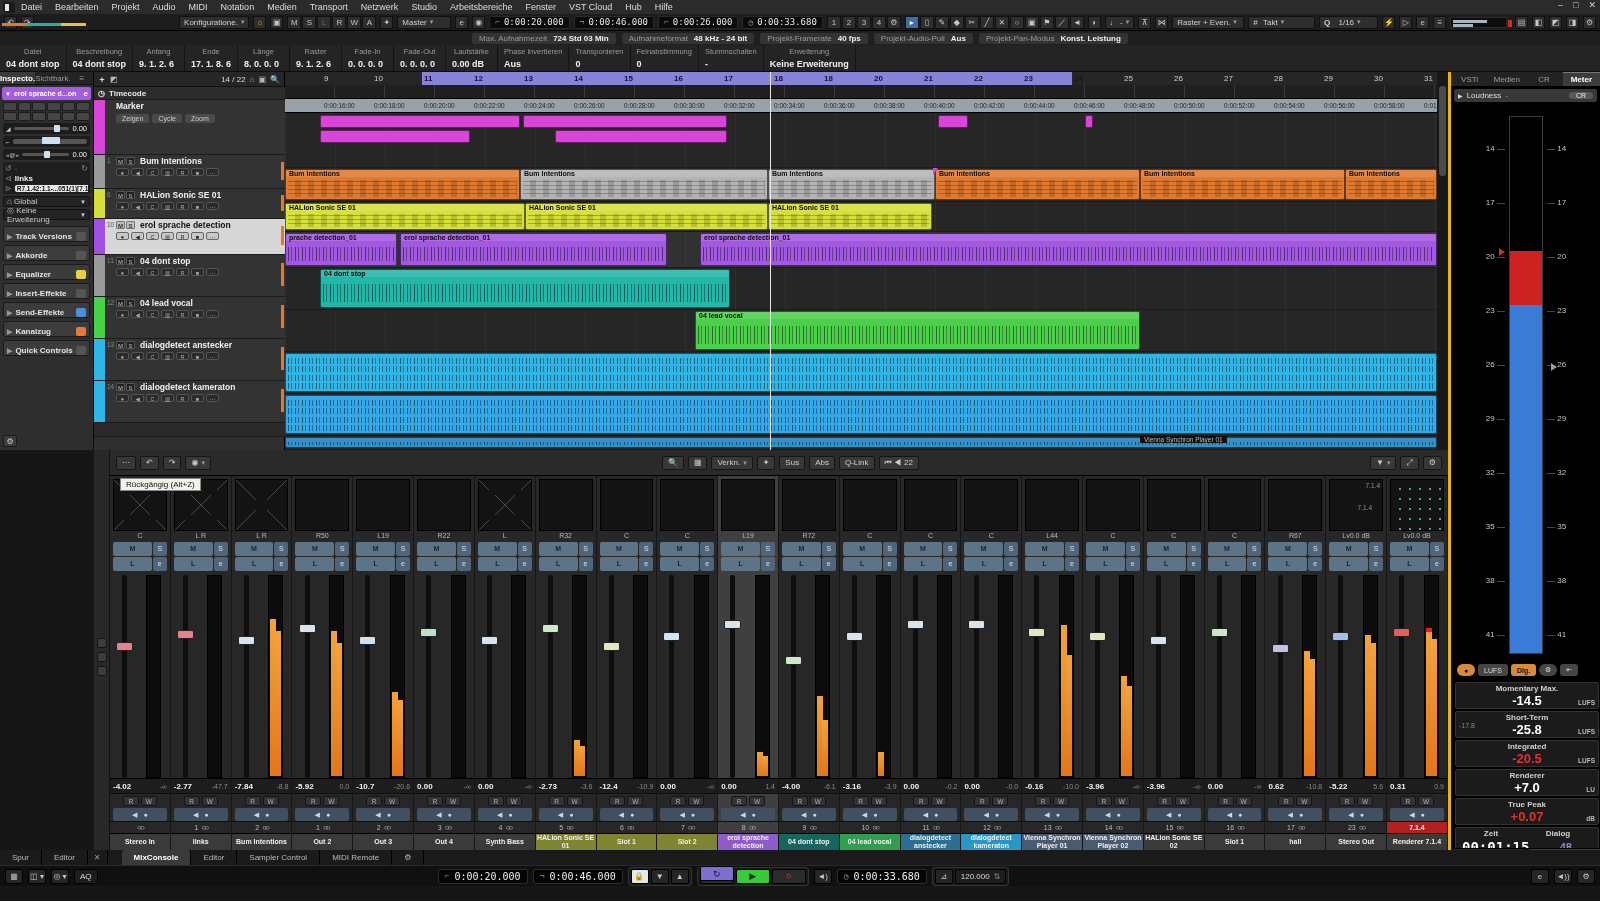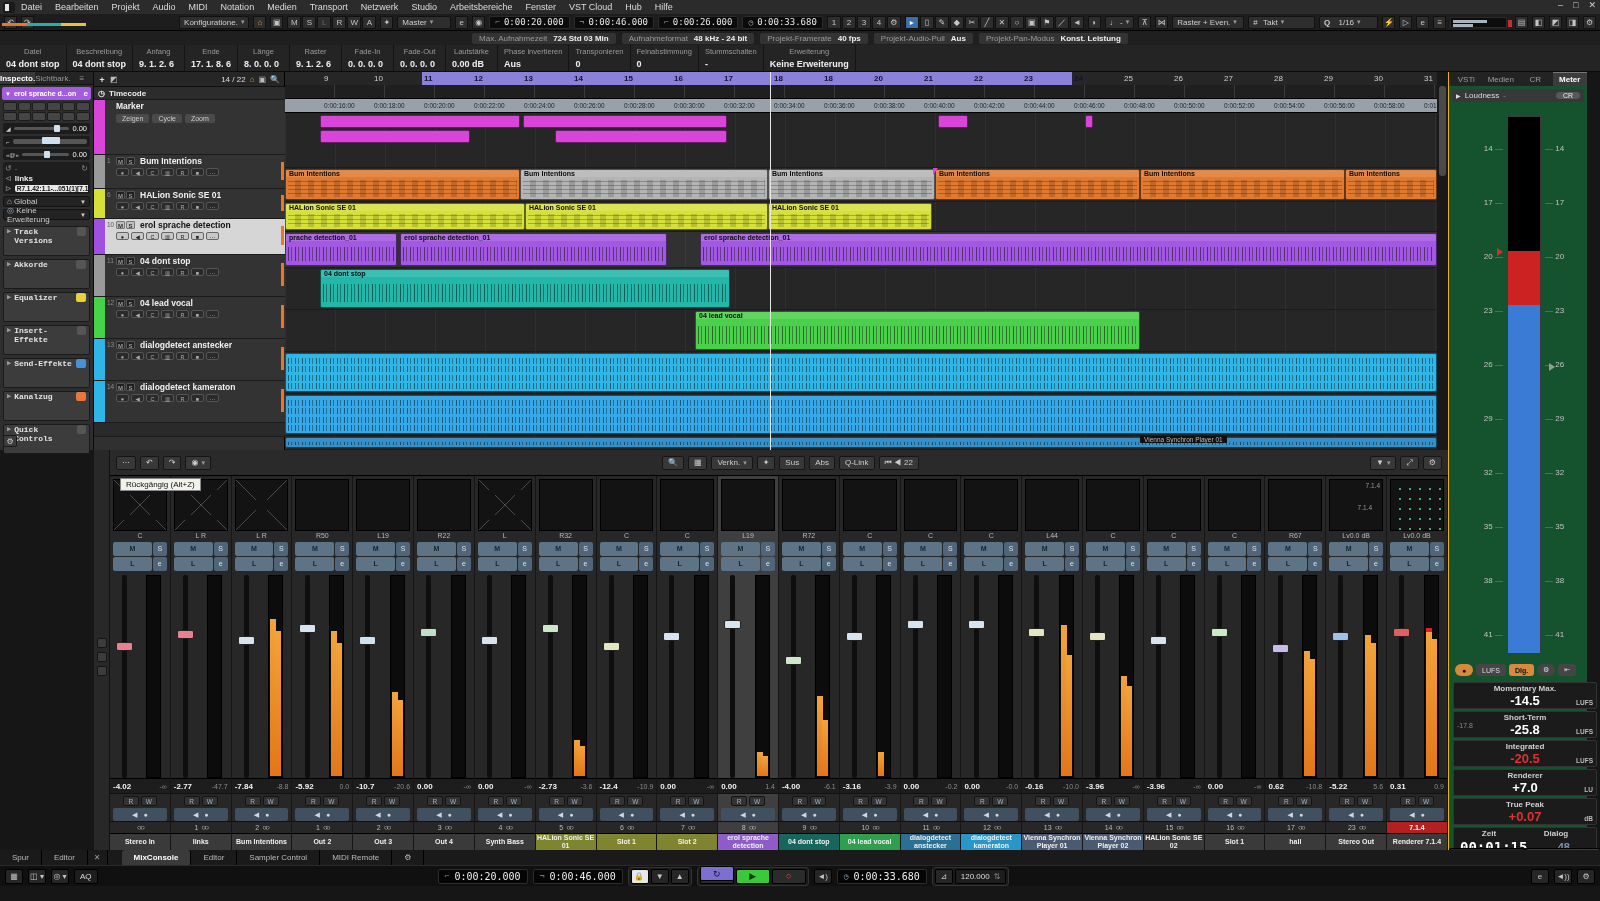--- a/index.html
+++ b/index.html
@@ -52,21 +52,21 @@
   .insp-grid i { height:9px; background:#454545; border:1px solid #1c1c1c; border-radius:2px; }
   .insp-slider { display:flex; align-items:center; gap:3px; margin:2px 3px; height:11px; background:#1c1c1c; border-radius:2px; padding:0 3px; }
   .insp-slider .groove { flex:1; height:3px; background:#555; border-radius:2px; position:relative; }
   .insp-slider .hdl { position:absolute; top:-2px; width:6px; height:7px; background:#cfe0ee; border-radius:1px; }
   .insp-slider .val { color:#eee; font-size:7.5px; }
   .insp-route { margin:2px 3px; background:#1e1e1e; border-radius:2px; padding:1px 2px; }
   .insp-route div { height:10px; display:flex; align-items:center; gap:3px; color:#ccc; white-space:nowrap; overflow:hidden; }
   .insp-route .out { background:#e8e8e8; color:#111; border-radius:2px; font-size:6.5px; padding:0 2px; font-weight:bold; }
   .insp-sel { margin:2px 3px; height:11px; background:#232323; border:1px solid #111; border-radius:2px; display:flex; align-items:center; justify-content:space-between; padding:0 3px; color:#ccc; }
   .insp-sections { margin-top:6px; display:flex; flex-direction:column; gap:3px; padding:0 3px; }
-  .insp-sec { height:30px; background:#3c3c3c; border:1px solid #1a1a1a; border-radius:2px; display:flex; align-items:flex-start; padding:0 3px; gap:3px; color:#e2e2e2; font-weight:bold;font-family:Liberation Mono, monospace; }
+  .insp-sec { height:16px; background:#3c3c3c; border:1px solid #1a1a1a; border-radius:2px; display:flex; align-items:flex-end; padding:0 3px; gap:3px; color:#e2e2e2; font-weight:bold; }
   .insp-sec .caret { color:#999; font-size:7px; }
   .insp-sec .tagico { margin-left:auto; width:10px; height:9px; border-radius:2px; background:#555; }
   .insp-sec .tag-eq { background:#e8d23c; } .insp-sec .tag-send { background:#4a90d9; } .insp-sec .tag-strip { background:#e8773c; }
   .insp-gear { position:absolute; left:3px; bottom:3px; width:14px; height:12px; background:#3c3c3c; border:1px solid #1a1a1a; border-radius:2px; color:#ccc; text-align:center; line-height:12px; }
 
   
   .tracklist { position:absolute; left:94px; top:72px; width:191px; height:378px; background:#303030; border-right:1px solid #000; font-size:8px; }
   .tl-toolbar { height:15px; background:#262626; border-bottom:1px solid #101010; display:flex; align-items:center; gap:4px; padding:0 4px; color:#bbb; }
   .tl-toolbar .cnt { margin-left:auto; color:#ddd; }
   .tl-toolbar .lock { color:#e8963c; }
@@ -108,21 +108,21 @@
   .midipat { position:absolute; left:2px; right:2px; top:10px; bottom:2px; background:repeating-linear-gradient(0deg, transparent 0 3px, rgba(0,0,0,0.35) 3px 4px), repeating-linear-gradient(90deg, transparent 0 7px, rgba(0,0,0,0.2) 7px 13px); opacity:.7; }
   .playhead { position:absolute; top:0; width:1px; height:378px; background:#e6e6e6; }
   .mk-flag { position:absolute; width:0; height:0; border-left:5px solid #d944d9; border-bottom:7px solid transparent; }
   .hscroll { position:absolute; left:0; top:378px; width:1152px; height:8px; background:#191919; }
   .hscroll .thumb { position:absolute; left:2px; top:1px; width:46px; height:6px; background:#4a4a4a; border-radius:3px; }
   .vscroll { position:absolute; left:1152px; top:0; width:11px; height:386px; background:#191919; }
   .vscroll .thumb { position:absolute; left:2px; top:14px; width:7px; height:90px; background:#4a4a4a; border-radius:3px; }
   .peek-label { position:absolute; background:#101010; color:#bbb; font-size:6.5px; padding:0 4px; border-radius:1px; }
 
   
-  .rightpanel { position:absolute; left:1448px; top:72px; width:139px; height:790px; background:#14532d; border-left:1px solid #eab308; font-size:8px; }
+  .rightpanel { position:absolute; left:1448px; top:72px; width:152px; height:790px; background:#000000; border-left:3px solid #eab308; font-size:8px; }
   .rp-tabs { display:flex; height:14px; background:#232323; }
   .rp-tab { flex:1; display:flex; align-items:center; justify-content:center; color:#9f9f9f; }
   .rp-tab.active { background:#3c3c3c; color:#fff; font-weight:bold; border-top:1px solid #777; }
   .rp-head { margin:3px; height:13px; background:#383838; border-radius:2px; display:flex; align-items:center; gap:4px; padding:0 4px; color:#ddd; }
   .rp-head .cr { margin-left:auto; background:#585858; border-radius:6px; padding:0 7px; font-size:7px; color:#eee; }
   .meterzone { position:absolute; left:0; top:36px; width:152px; height:552px; }
   .mbar { position:absolute; left:58px; top:8px; width:34px; bottom:6px; background:#000; border:1px solid #3a3a3a; }
   .mbar .seg { position:absolute; left:0; width:100%; }
   .mscale-l { position:absolute; right:98px; width:26px; text-align:right; color:#c2c2c2; font-size:8px; }
   .mscale-r { position:absolute; left:96px; width:26px; text-align:left; color:#c2c2c2; font-size:8px; }

